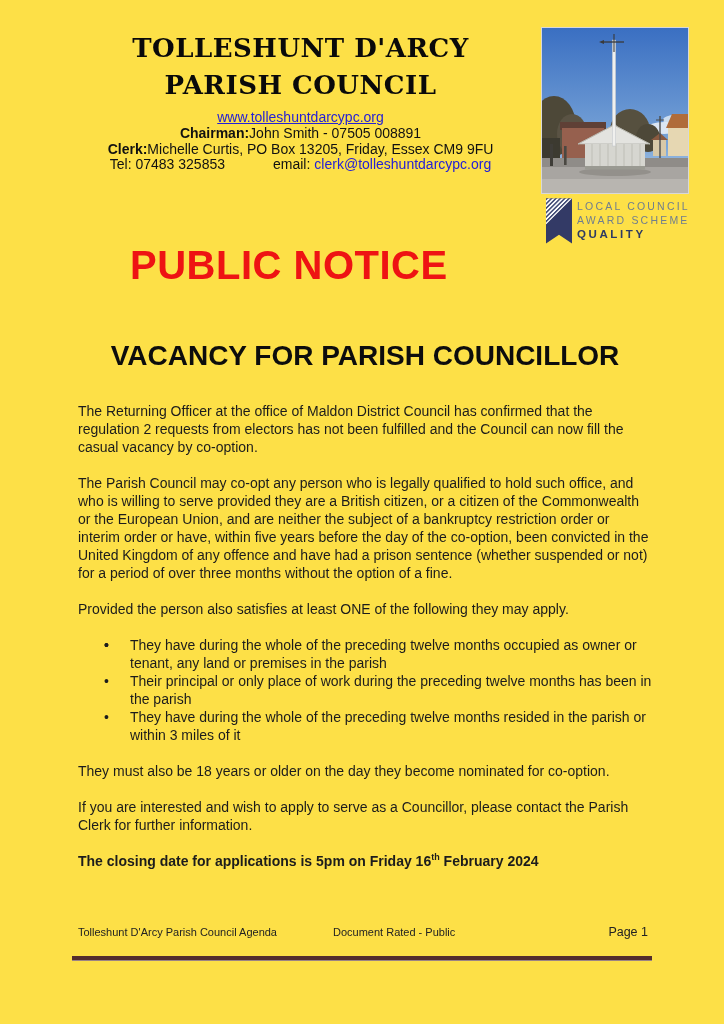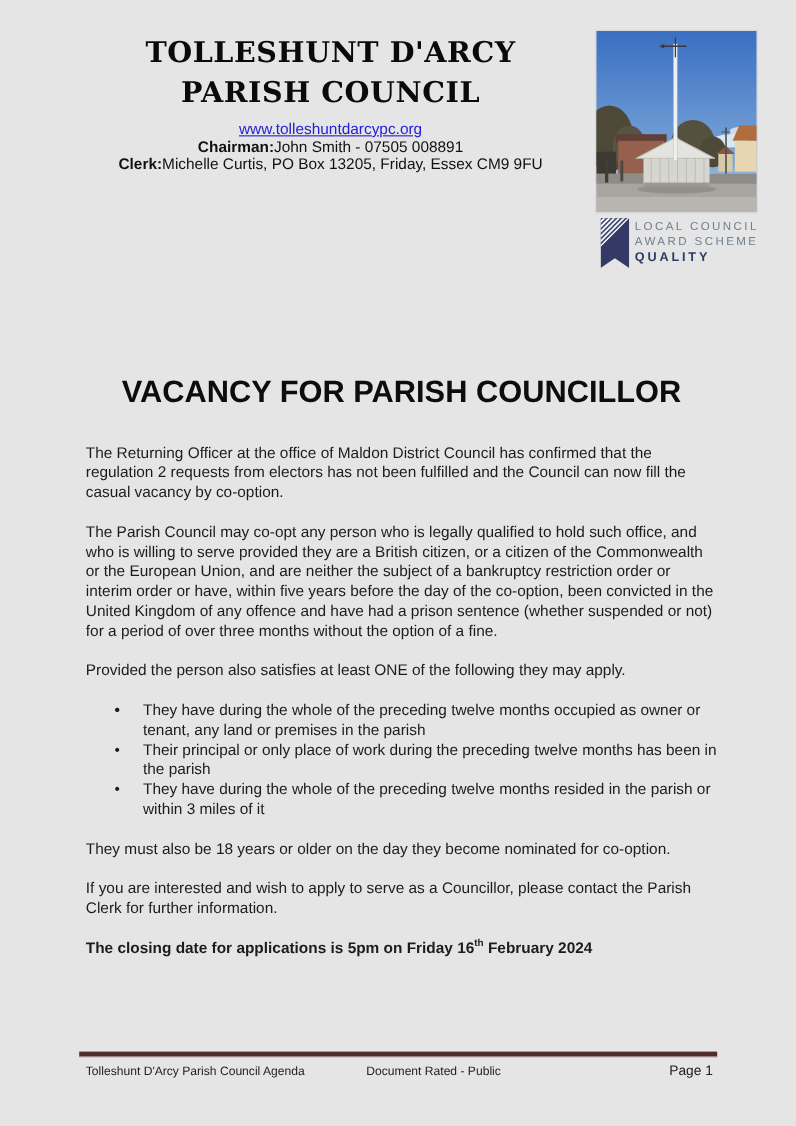--- a/index.html
+++ b/index.html
@@ -1,20 +1,20 @@
 <!DOCTYPE html>
 <html><head>
 <meta charset="utf-8">
 <style>
   html,body{margin:0;padding:0;background:#888;}
   .page{
     position:relative;
     width:724px;height:1024px;
     margin:0 auto;
-    background:#e5e5e5;
+    background:#fde047;
     font-family:"Liberation Sans", sans-serif;
     color:#1c1c1c;
     overflow:hidden;
   }
   
   .header-text{
     position:absolute;left:78px;top:30px;width:445px;
     text-align:center;
   }
   .council-title{
@@ -76,39 +76,40 @@
     font-size:14px;
   }
   .closing{font-weight:bold;}
   .closing sup{font-size:9px;vertical-align:super;line-height:0;}
   
   .footer-rule{
     position:absolute;left:72px;top:956px;width:580px;height:4px;
     background:#532d2d;border-bottom:1px solid #9c8484;
   }
   .footer-row{
-    position:absolute;left:78px;top:958px;width:570px;
+    position:absolute;left:78px;top:916px;width:570px;
     display:flex;align-items:baseline;
     font-size:11px;color:#222;
   }
   .footer-left{flex:0 0 255px;text-align:left;}
   .footer-center{flex:1 1 auto;text-align:left;margin-top:10px;}
   .footer-right{flex:0 0 auto;font-size:12.5px;text-align:left;}
 </style>
 </head>
 <body>
 
 <div class="page">
 
   <div class="header-text">
     <div class="council-title">TOLLESHUNT D'ARCY</div>
     <div class="council-title">PARISH COUNCIL</div>
     <div class="website-line"><a>www.tolleshuntdarcypc.org</a></div>
     <div class="info-line"><span class="lbl">Chairman:</span><span>John Smith - 07505 008891</span></div>
     <div class="info-line"><span class="lbl">Clerk:</span><span>Michelle Curtis, PO Box 13205, Friday, Essex CM9 9FU</span></div>
+    <div class="info-line"><span>Tel: 07483 325853</span><span class="email-lbl">email:</span><a class="email-link">clerk@tolleshuntdarcypc.org</a></div>
   </div>
 
   <div class="photo">
     <svg viewBox="0 0 146 165" preserveAspectRatio="none">
       <defs>
         <linearGradient id="sky" x1="0" y1="0" x2="0" y2="1">
           <stop offset="0" stop-color="#3a6fc2"></stop>
           <stop offset="0.72" stop-color="#7ba6d8"></stop>
           <stop offset="1" stop-color="#c6d9ec"></stop>
         </linearGradient>
@@ -182,20 +183,21 @@
       <polygon points="0,0 30,0 30,52 15,42 0,52" fill="#333a66"></polygon>
       <polygon points="0,0 30,0 0,30" fill="url(#stripes)"></polygon>
     </svg>
     <div class="award-text">
       <div class="award-line">LOCAL COUNCIL</div>
       <div class="award-line">AWARD SCHEME</div>
       <div class="award-quality">QUALITY</div>
     </div>
   </div>
 
+  <div class="public-notice">PUBLIC NOTICE</div>
   <h2 class="vacancy-heading">VACANCY FOR PARISH COUNCILLOR</h2>
 
   <main class="doc-body">
     <p>The Returning Officer at the office of Maldon District Council has confirmed that the regulation 2 requests from electors has not been fulfilled and the Council can now fill the casual vacancy by co-option.</p>
     <p>The Parish Council may co-opt any person who is legally qualified to hold such office, and who is willing to serve provided they are a British citizen, or a citizen of the Commonwealth or the European Union, and are neither the subject of a bankruptcy restriction order or interim order or have, within five years before the day of the co-option, been convicted in the United Kingdom of any offence and have had a prison sentence (whether suspended or not) for a period of over three months without the option of a fine.</p>
     <p>Provided the person also satisfies at least ONE of the following they may apply.</p>
     <ul>
       <li><span class="bullet">•</span></li>
       <li><span class="bullet">•</span><span>They have during the whole of the preceding twelve months occupied as owner or tenant, any land or premises in the parish</span></li>
       <li><span class="bullet">•</span><span>Their principal or only place of work during the preceding twelve months has been in the parish</span></li>

